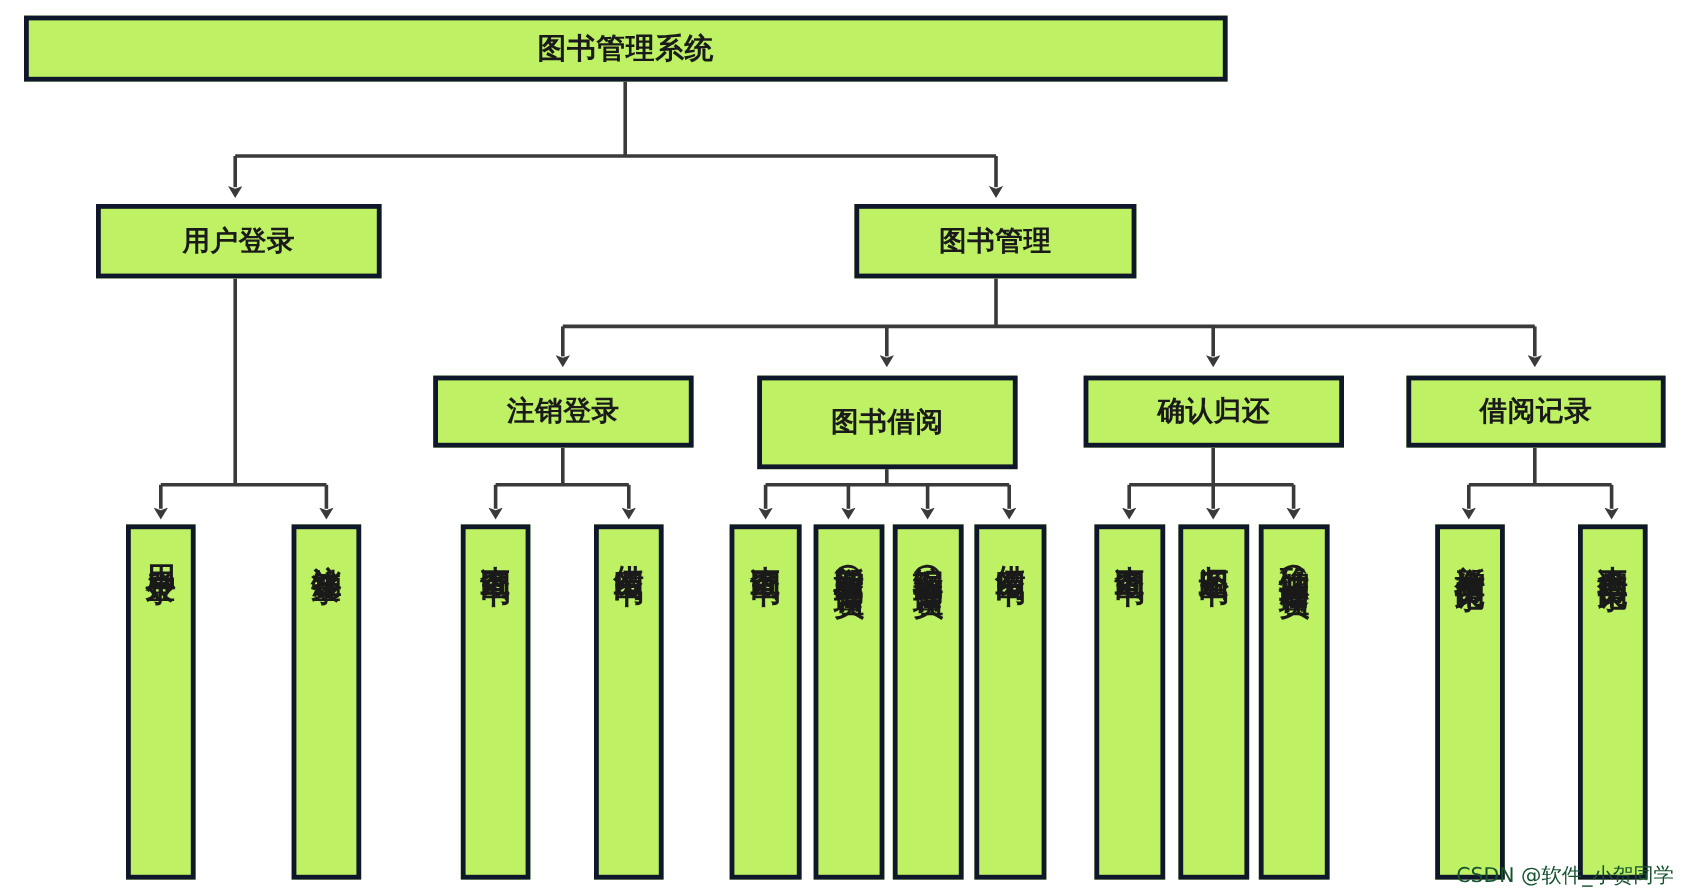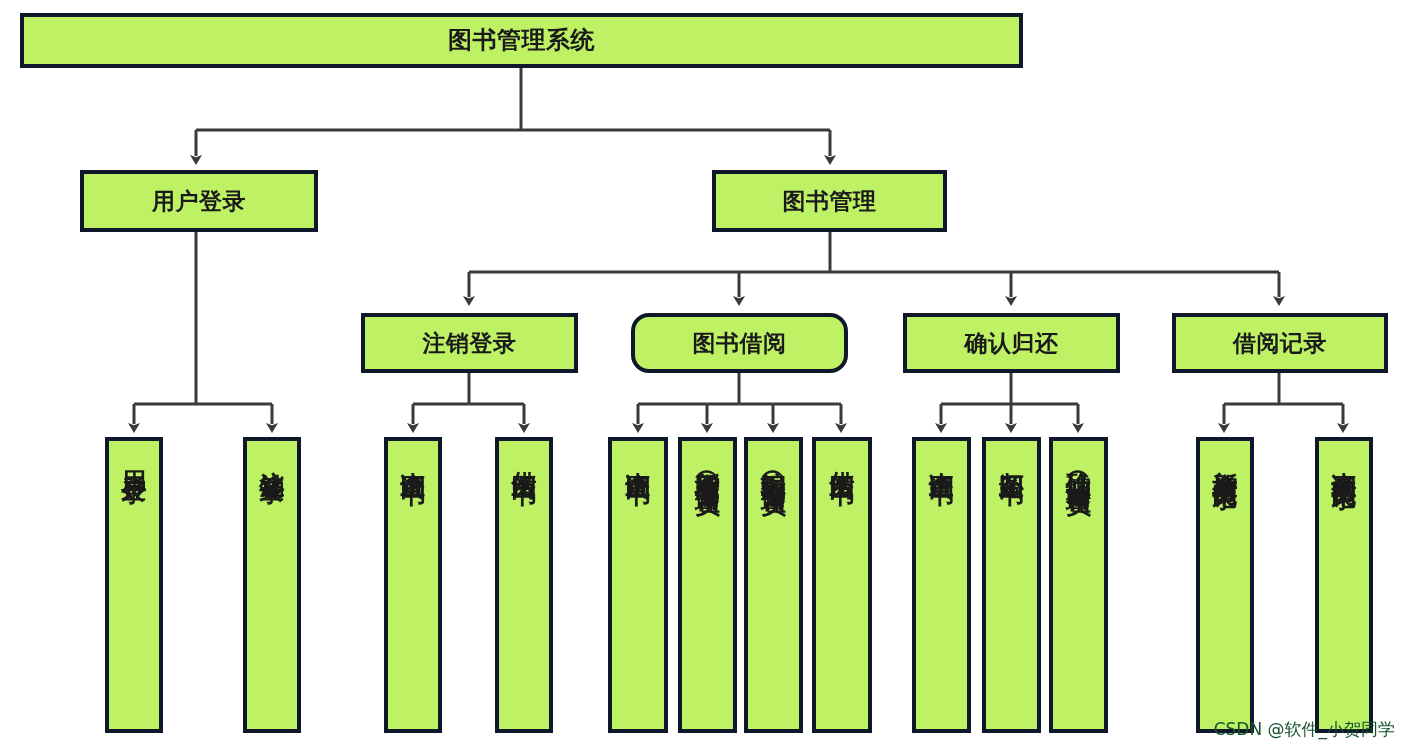--- a/index.html
+++ b/index.html
@@ -139,21 +139,21 @@
   </div>
 
   <div class="node horiz" style="left:712px; top:170px; width:235px; height:62px;">
     <span class="lbl">图书管理</span>
   </div>
 
   <div class="node horiz" style="left:361px; top:313px; width:217px; height:60px;">
     <span class="lbl">注销登录</span>
   </div>
 
-  <div class="node horiz" style="left:631px; top:313px; width:217px; height:60px;border-radius:18px;">
+  <div class="node horiz" style="left:631px; top:313px; width:217px; height:78px;">
     <span class="lbl">图书借阅</span>
   </div>
 
   <div class="node horiz" style="left:903px; top:313px; width:217px; height:60px;">
     <span class="lbl">确认归还</span>
   </div>
 
   <div class="node horiz" style="left:1172px; top:313px; width:216px; height:60px;align-items:center;">
     <span class="lbl">借阅记录</span>
   </div>

